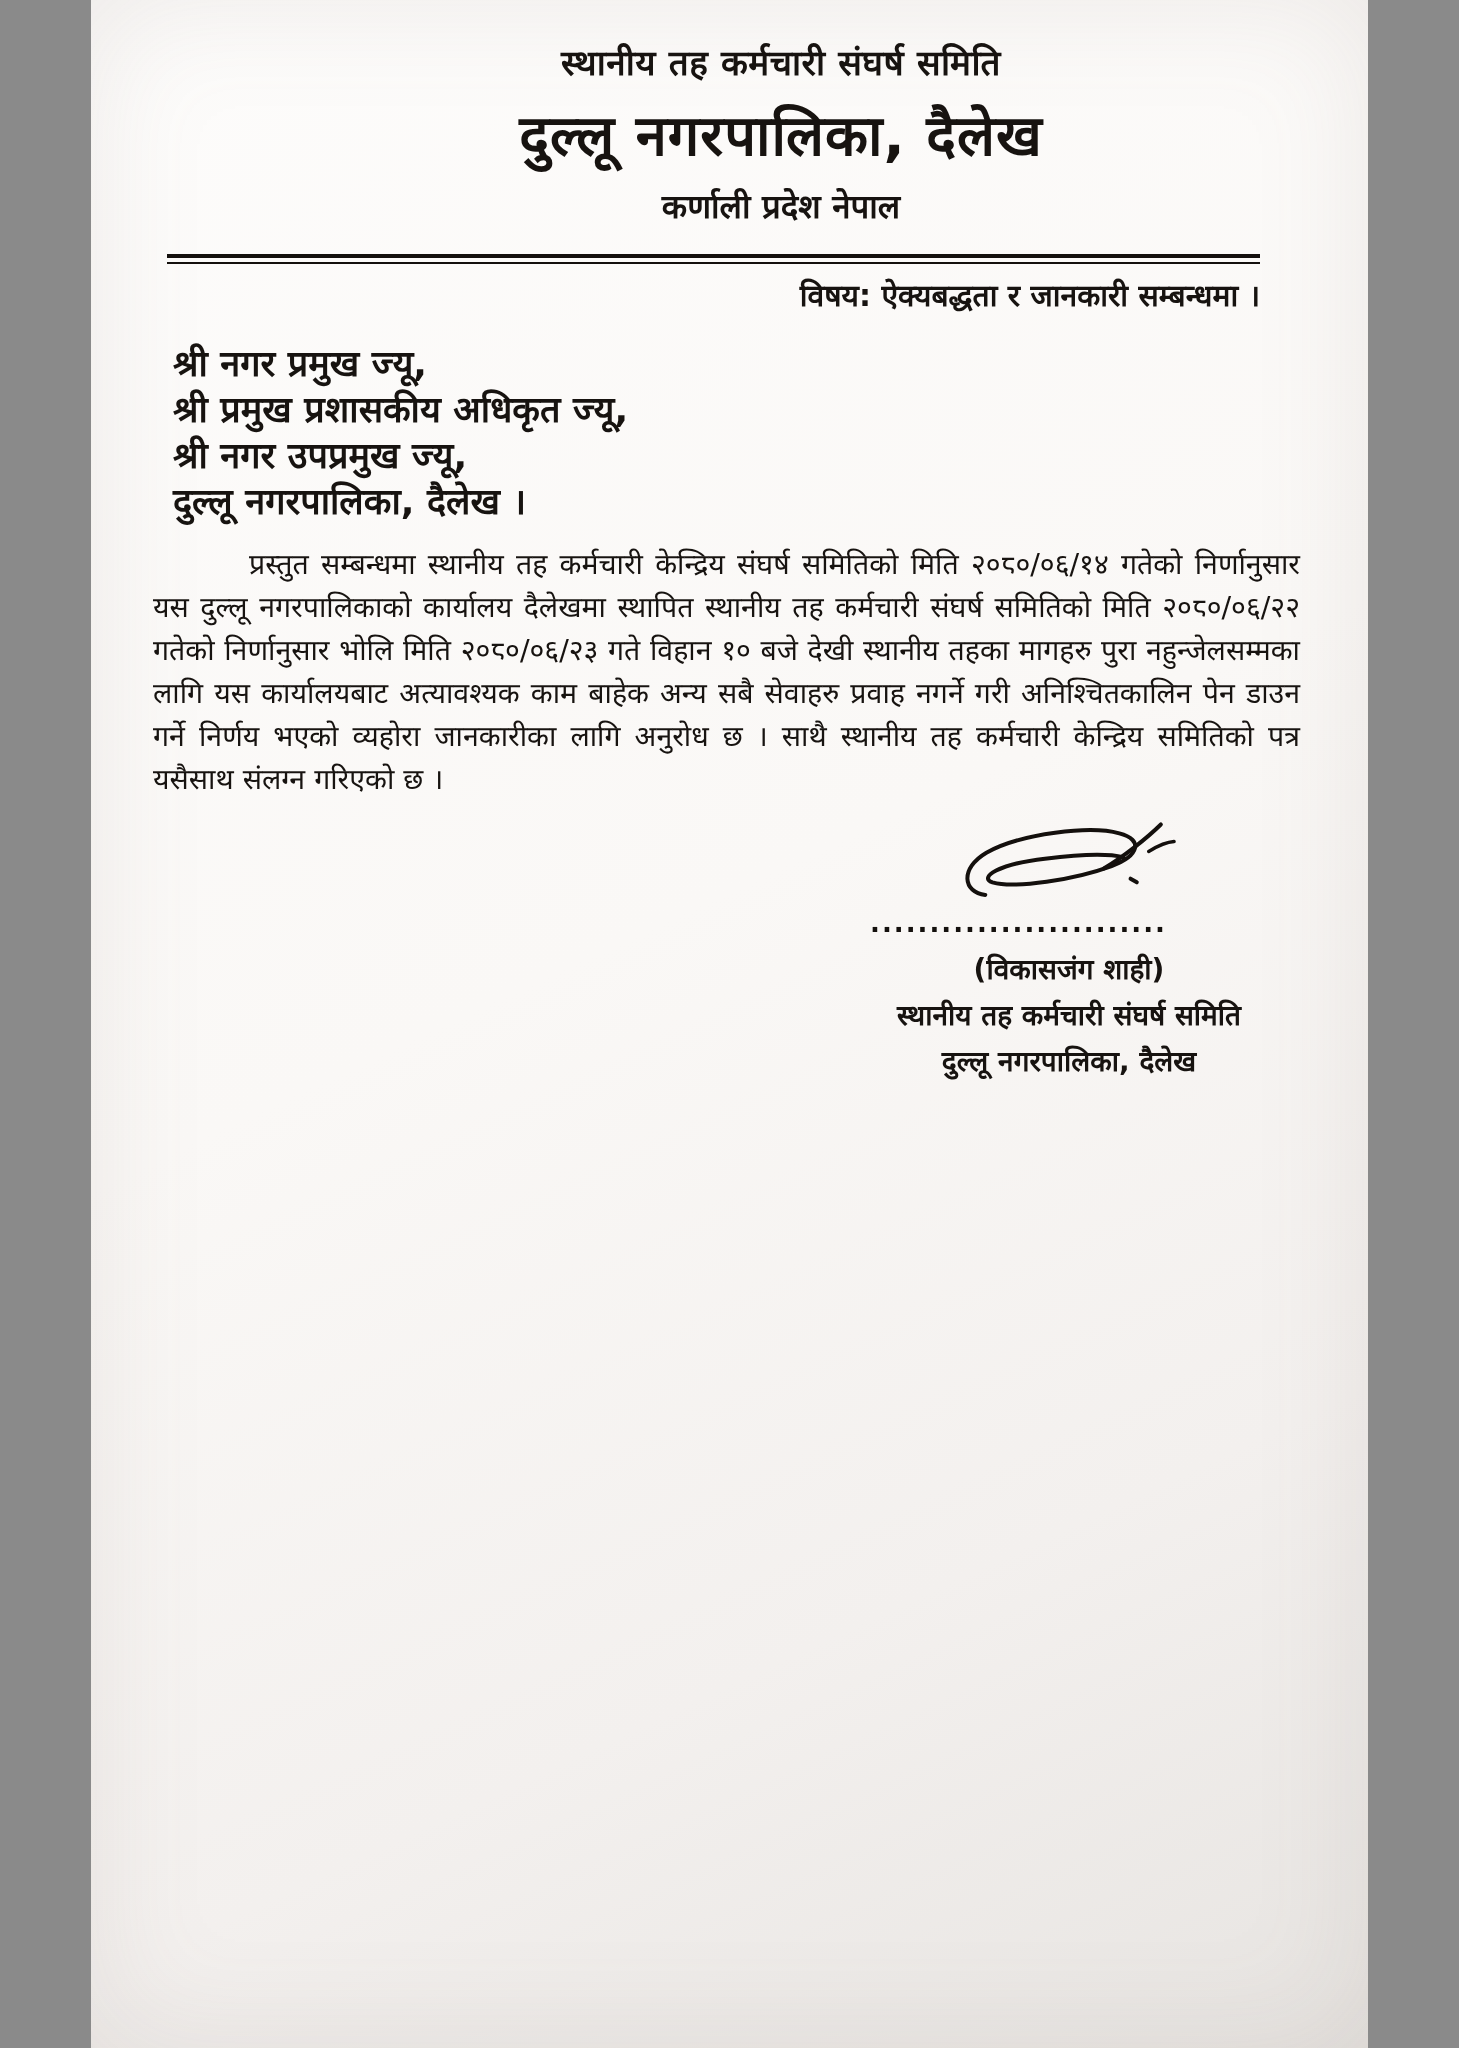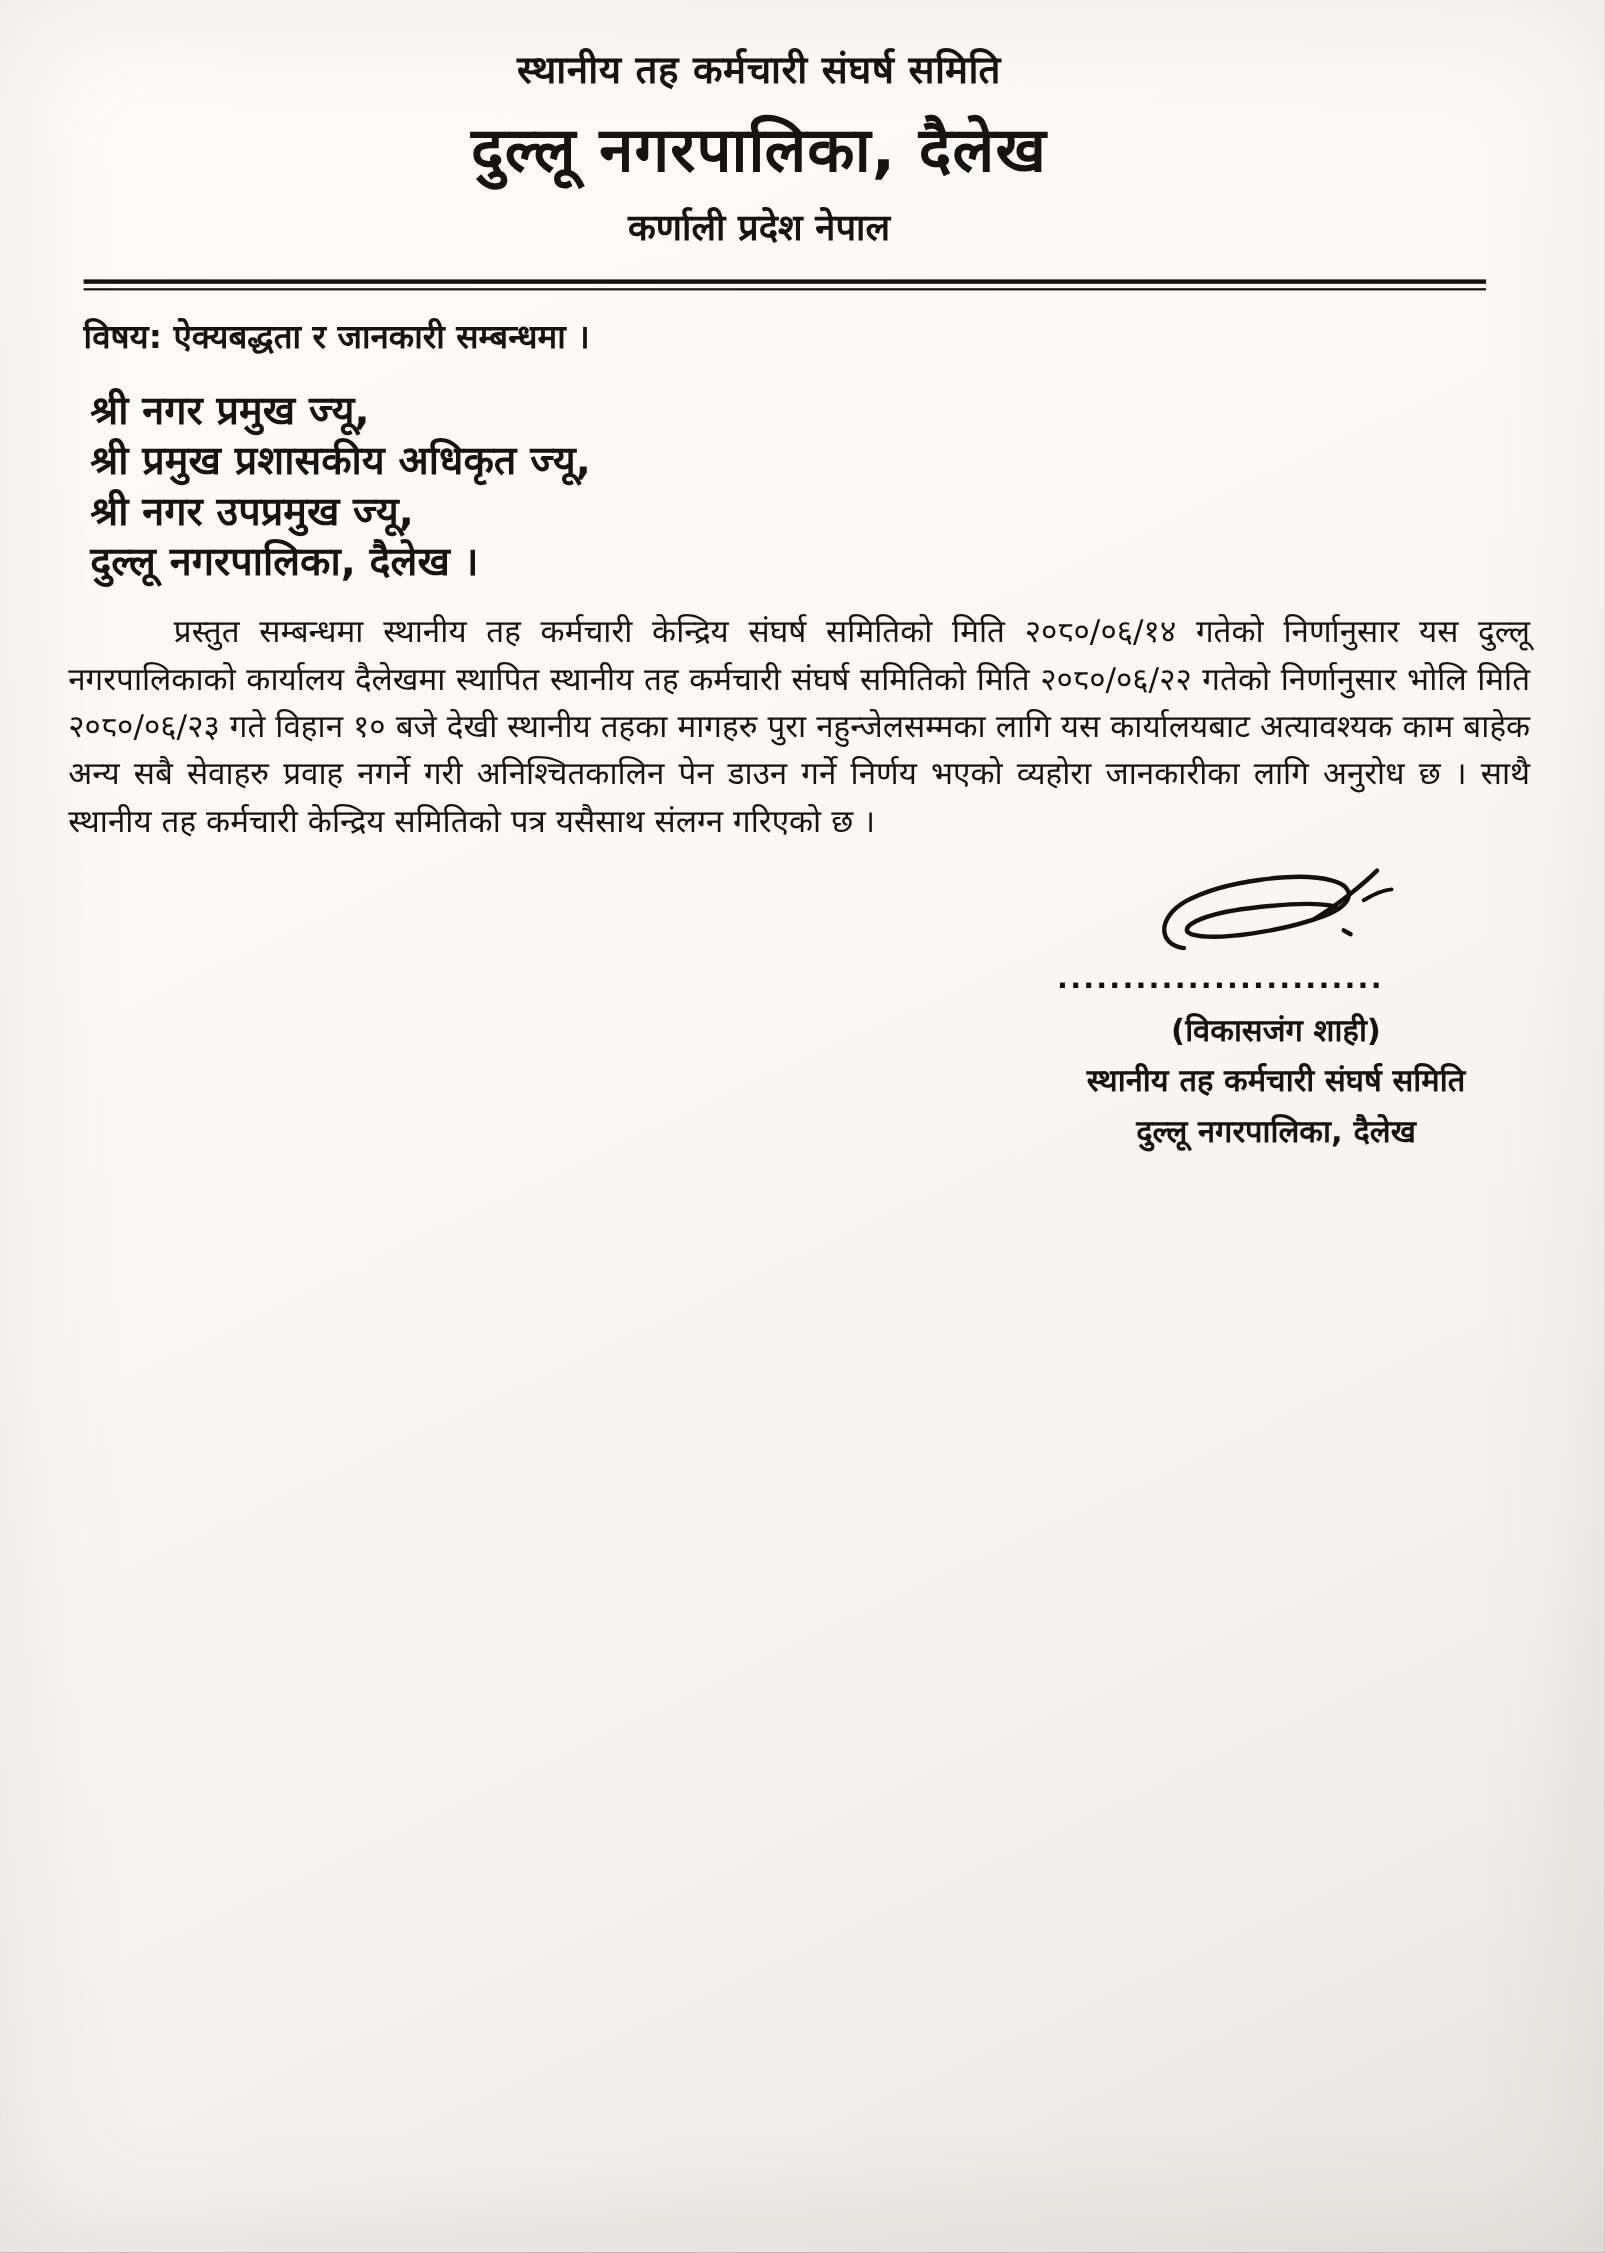--- a/index.html
+++ b/index.html
@@ -3,21 +3,21 @@
 <meta charset="utf-8">
 <style>
   html, body {
     margin: 0;
     padding: 0;
     background: #8a8a8a;
     font-family: "DejaVu Sans", "Liberation Sans", sans-serif;
   }
   .paper {
     position: relative;
-    width: 1459px;
+    width: 1277px;
     height: 2048px;
     margin: 0 auto;
     background: linear-gradient(155deg, #fdfcfb 0%, #faf8f6 45%, #f3f0ee 75%, #e7e4e1 100%);
     box-shadow: inset 0 0 120px rgba(120,110,100,0.12);
     color: #171310;
     overflow: hidden;
   }
   
   .letterhead {
     padding-top: 38px;
@@ -52,22 +52,22 @@
   .meta-chalani { position: absolute; left: 0; top: 56px; }
   .meta-date  { position: absolute; right: 68px; top: 52px; }
   
   .divider {
     margin: 26px 108px 0 76px;
     height: 4px;
     border-top: 4px solid #14100d;
     border-bottom: 2px solid #14100d;
   }
   .subject {
-    margin: 20px 108px 0 76px;
-    text-align: left;
+    margin: 10px 108px 0 76px;
+    text-align: right;
     font-size: 30px;
     font-weight: 700;
   }
   
   .addressees {
     margin: 26px 80px 0 82px;
     font-size: 36px;
     font-weight: 600;
     line-height: 46px;
   }

